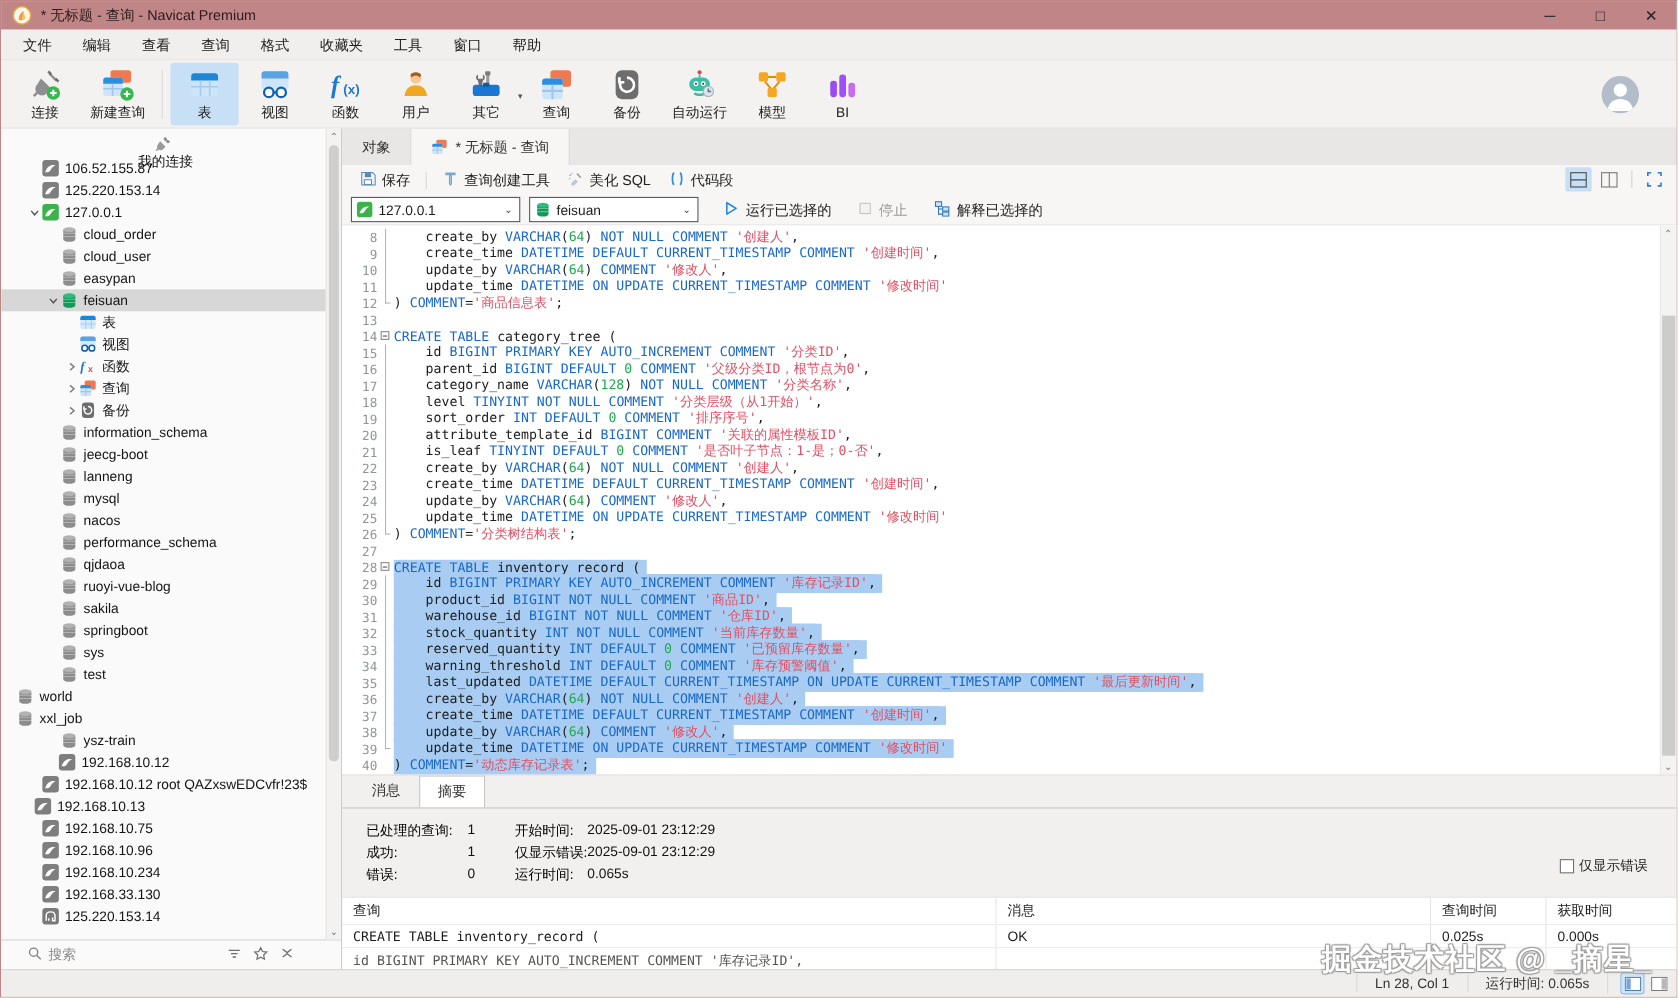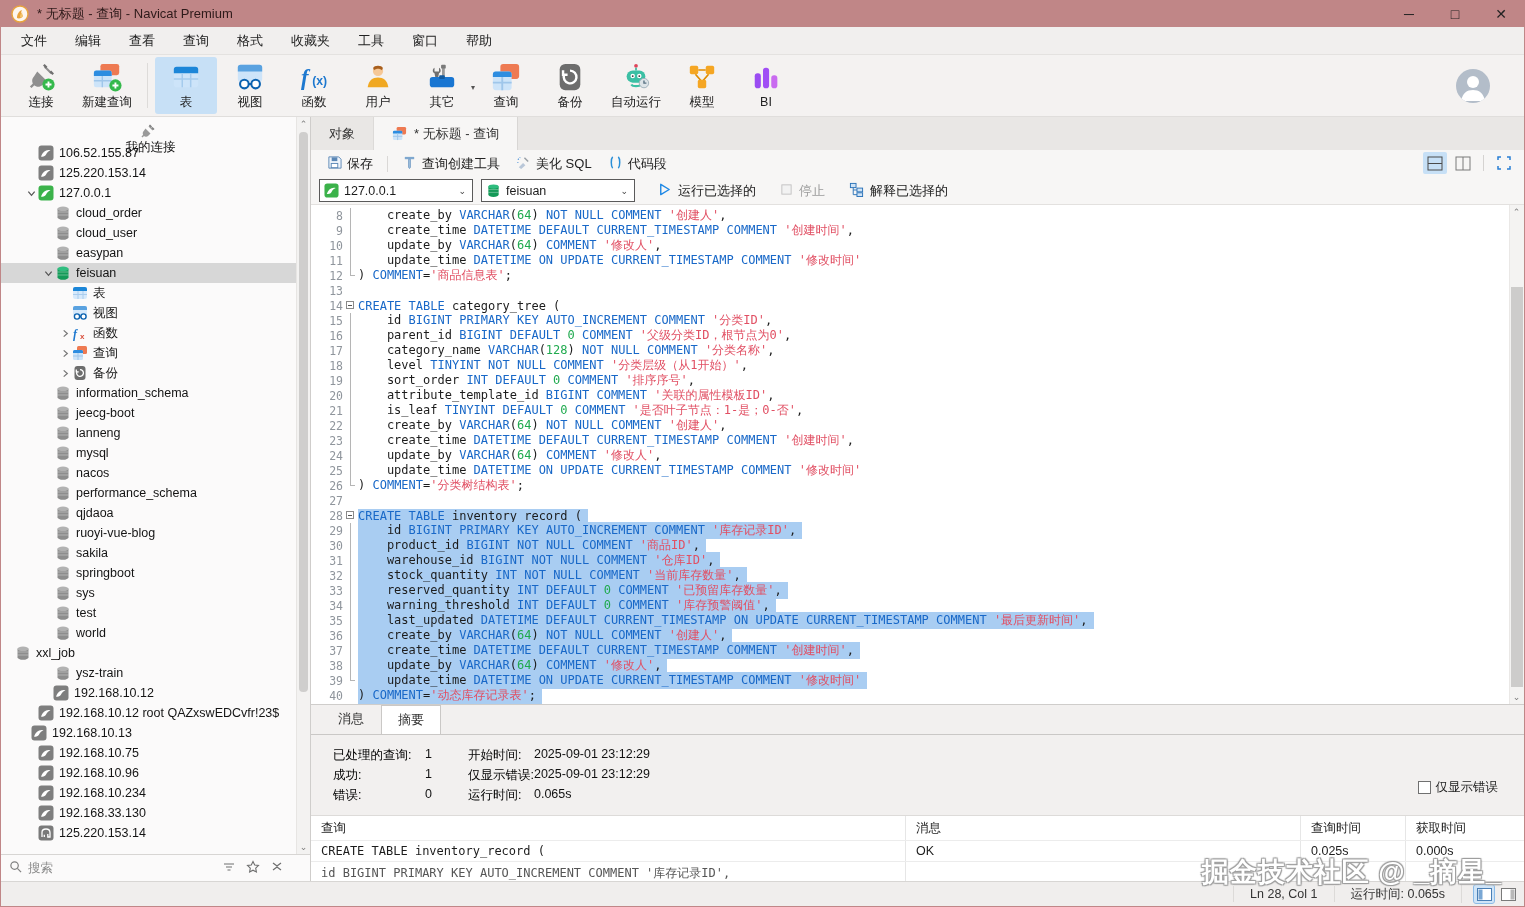--- a/index.html
+++ b/index.html
@@ -35,21 +35,21 @@
   .tree { flex:1; overflow:hidden; padding-top:6px; position:relative; }
   .trow { height:20px; display:flex; align-items:center; white-space:nowrap; padding-right:16px; }
   .trow.selected { background:#d7d7d7; }
   .trow .exp { width:14px; flex:none; display:flex; align-items:center; justify-content:center; color:#555; }
   .trow .t-ic { width:16px; height:16px; flex:none; margin-right:5px; display:flex; }
   .trow .t-ic svg { width:16px; height:16px; }
   .trow .lbl { font-size:12.5px; color:#141414; }
   .side-scroll { position:absolute; right:0; top:0; bottom:27px; width:14px; background:#f3f2f1; border-left:1px solid #e7e5e3; }
   .sb-arrow { position:absolute; left:0; width:13px; height:14px; display:flex; align-items:center; justify-content:center; color:#7a7a7a; font-size:9px; }
   .sb-thumb { position:absolute; left:2px; width:9px; background:#cfcecd; border-radius:4px; }
-  .sidebar-search { height:27px; flex:none; border-top:1px solid #d7d5d3; display:flex; align-items:center; padding:0 8px; background:#fbfafa; }
+  .sidebar-search { height:27px; flex:none; border-top:1px solid #d7d5d3; display:flex; align-items:center; padding:0 24px; background:#fbfafa; }
   .sidebar-search .ph { color:#8a8a8a; font-size:12.5px; margin-left:6px; flex:1; }
   .ss-icons { display:flex; gap:10px; margin-right:18px; }
 
   .content { flex:1; display:flex; flex-direction:column; min-width:0; }
 
   
   .tabbar { height:33px; background:#e9e7e5; display:flex; align-items:flex-end; flex:none; }
   .mtab { height:33px; display:flex; align-items:center; padding:0 18px; color:#333; border-right:1px solid #dcdad8; }
   .mtab.active { background:#f7f6f5; border-right:1px solid #d8d6d4; }
   .mtab .t-ic { width:15px; height:15px; margin-right:7px; display:flex; }
@@ -670,21 +670,21 @@
               <span class="icon" style="width: 16px; height: 16px; display: inline-flex;">
                 <svg viewBox="0 0 16 16" width="16" height="16">
                   <path d="M2.5 3.8v8.4c0 1.5 2.5 2.6 5.5 2.6s5.5-1.1 5.5-2.6V3.8z" fill="#8d8d8d"></path>
                   <path d="M2.5 7h11M2.5 10h11" stroke="rgba(255,255,255,0.35)"></path>
                   <ellipse cx="8" cy="3.8" rx="5.5" ry="2.3" fill="#b2b2b2"></ellipse>
                 </svg>
               </span>
             </span>
             <span class="lbl">test</span>
           </div>
-          <div class="trow" style="padding-left: 40px;">
+          <div class="trow" style="">
             <span class="exp"></span>
             <span class="t-ic">
               <span class="icon" style="width: 16px; height: 16px; display: inline-flex;">
                 <svg viewBox="0 0 16 16" width="16" height="16">
                   <path d="M2.5 3.8v8.4c0 1.5 2.5 2.6 5.5 2.6s5.5-1.1 5.5-2.6V3.8z" fill="#8d8d8d"></path>
                   <path d="M2.5 7h11M2.5 10h11" stroke="rgba(255,255,255,0.35)"></path>
                   <ellipse cx="8" cy="3.8" rx="5.5" ry="2.3" fill="#b2b2b2"></ellipse>
                 </svg>
               </span>
             </span>

